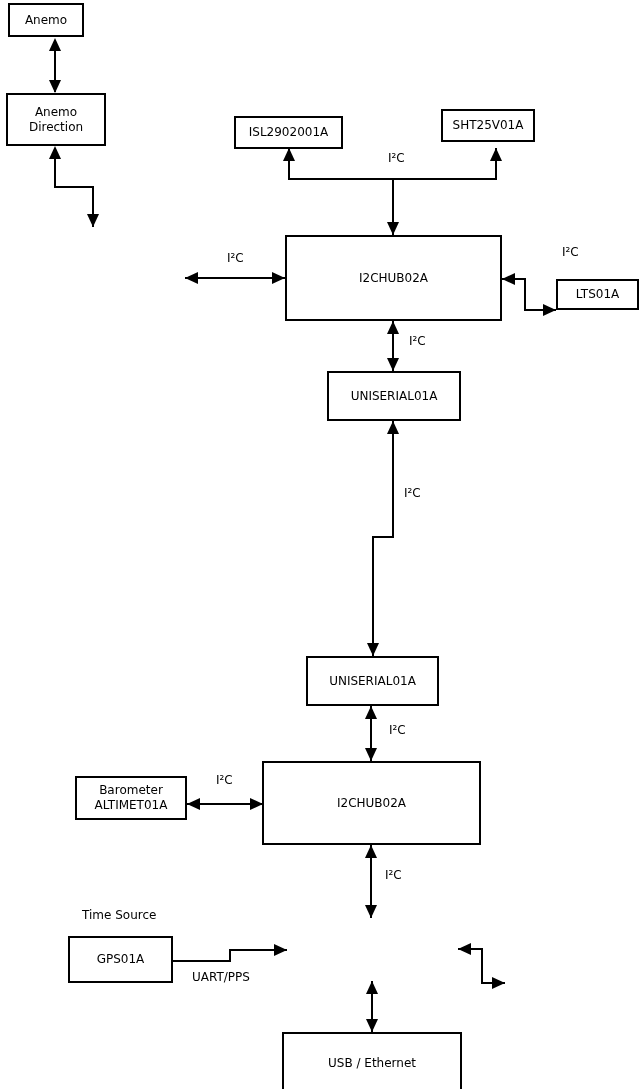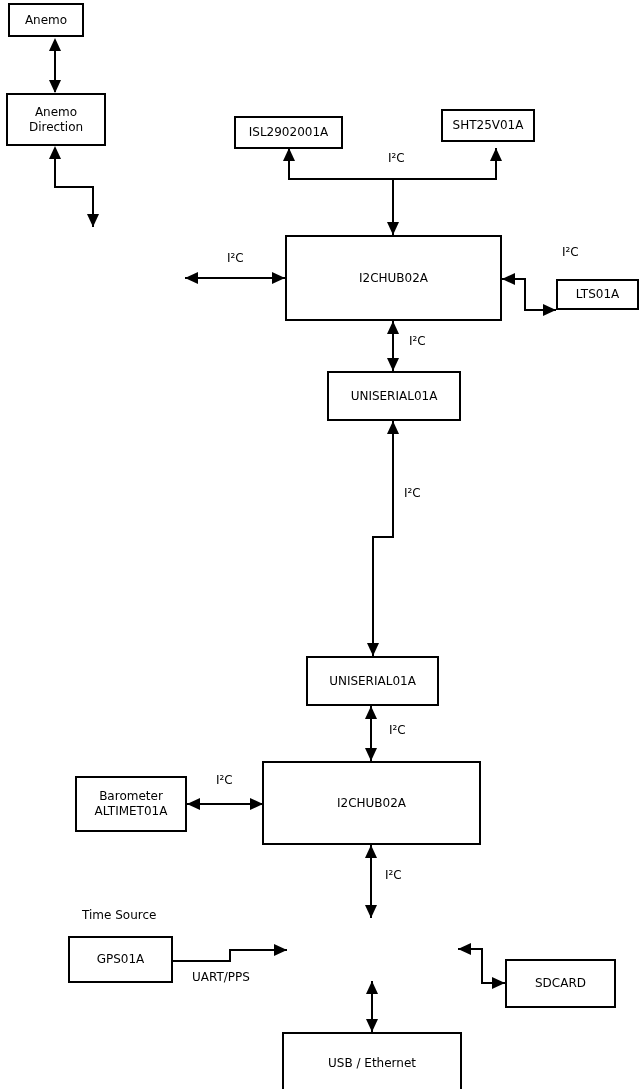--- a/index.html
+++ b/index.html
@@ -58,33 +58,30 @@
   </div>
 
   <div class="box" style="left:306px;top:656px;width:133px;height:50px">
     <span>UNISERIAL01A</span>
   </div>
 
   <div class="box" style="left:262px;top:761px;width:219px;height:84px">
     <span>I2CHUB02A</span>
   </div>
 
-  <div class="box" style="left:75px;top:776px;width:112px;height:56px">
+  <div class="box" style="left:75px;top:776px;width:112px;height:44px">
     <span>Barometer</span>
     <span>ALTIMET01A</span>
   </div>
 
   <div class="box" style="left:68px;top:936px;width:105px;height:47px">
     <span>GPS01A</span>
   </div>
 
 
-  <div class="box" style="left:505px;top:959px;width:111px;height:49px">
-    <span>SDCARD</span>
-  </div>
 
   <div class="box" style="left:282px;top:1032px;width:180px;height:62px">
     <span>USB / Ethernet</span>
   </div>
 
   <div class="ln" style="left:54px;top:40px;width:2px;height:52px"></div>
   <div class="ah up" style="left:49px;top:38px"></div>
   <div class="ah down" style="left:49px;top:80px"></div>
 
   <div class="ln" style="left:54px;top:148px;width:2px;height:40px"></div>

